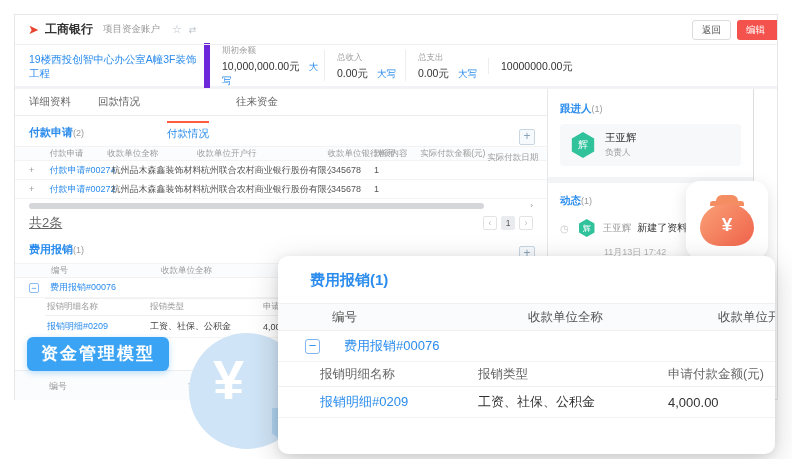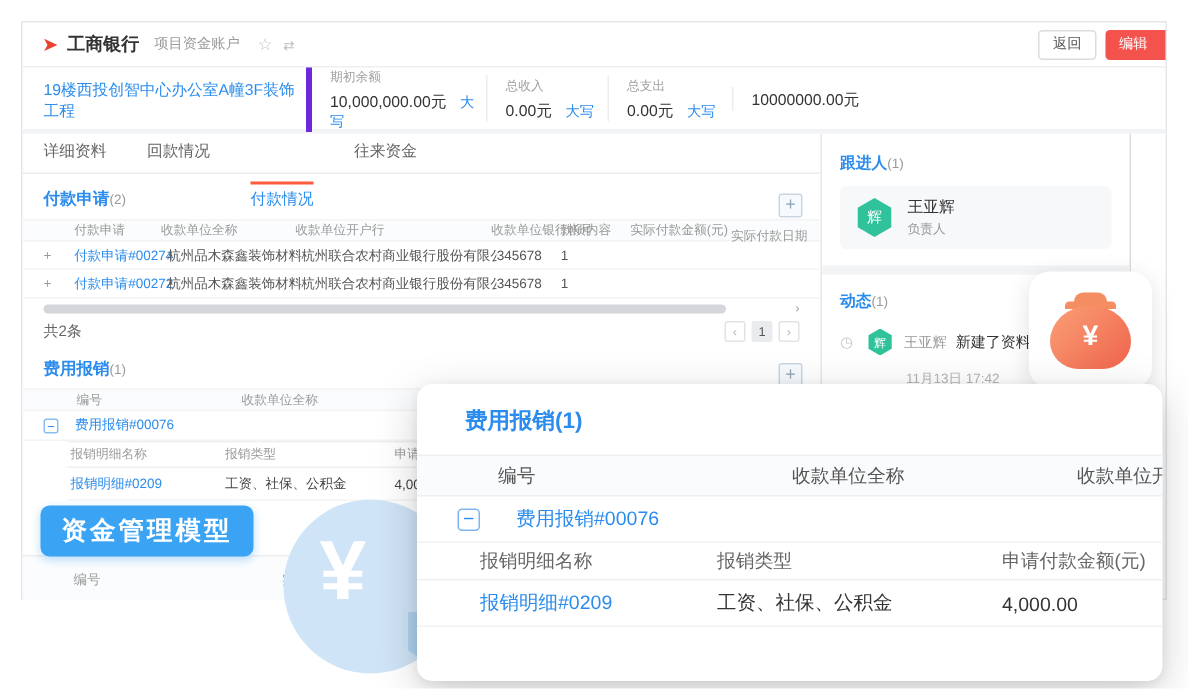--- a/index.html
+++ b/index.html
@@ -20,21 +20,21 @@
   .btn-edit { position:absolute; right:-10px; top:5px; height:20px; width:50px; background:#f4524d; border:none; border-radius:3px; font-size:9.5px; color:#fff; line-height:20px; text-align:left; padding-left:9px; }
 
   
   .summary { display:flex; height:41px; padding-left:14px; align-items:center; }
   .sfield { padding-top:2px; }
   .sfield .lb { font-size:8.5px; color:#a0a0a0; margin-bottom:3px; }
   .sfield .vl { font-size:10.5px; color:#333; }
   .sfield .vl.link { color:#2b8ced; }
   .daxie { font-size:9.5px; color:#2b8ced; margin-left:9px; }
   .sf1 { width:175px; }
-  .sf2 { width:120px; border-left:4px solid #6d28d9; padding-left:12px; }
+  .sf2 { width:120px; border-left:6px solid #6d28d9; padding-left:12px; }
   .sf3 { width:81px;  border-left:1px solid #ededed; padding-left:12px; }
   .sf4 { width:83px;  border-left:1px solid #ededed; padding-left:12px; }
   .sf5 { flex:1;      border-left:1px solid #ededed; padding-left:12px; }
   .band { height:3px; background:#f1f3f6; }
 
   
   .main-row { display:flex; height:311px; }
   .left-col { position:relative; width:533px; border-right:1px solid #e8e8e8; overflow:hidden; }
   .right-col { width:206px; border-right:1px solid #dddddd; padding:0 12px; }
 
@@ -56,21 +56,21 @@
   .lnk { color:#2b8ced; }
   .expcell { width:22px; color:#999; font-size:9px; }
   .p-id{width:62px;} .p-co{width:96px; overflow:hidden;} .p-bk{width:140px; overflow:hidden;} .p-ac{width:46px;} .p-ct{width:50px;} .p-am{width:72px;} .p-dt{width:64px;margin-top:8px;}
   .e-id{width:110px;} .e-co{width:124px;} .e-bk{width:96px;} .e-ac{flex:1;}
 
   .scrollbar { position:relative; margin:4px 14px 0; height:6px; }
   .scrollbar .thumb { position:absolute; left:0; top:0; height:6px; width:455px; background:#d4d6da; border-radius:3px; }
   .scrollbar .sb-arrow { position:absolute; right:0; top:-2px; font-size:8px; color:#999; }
 
   .totrow { display:flex; justify-content:space-between; align-items:center; margin:5px 14px 0; }
-  .tot { font-size:10px; color:#666; }
+  .tot { font-size:13px; color:#666;text-decoration:underline; }
   .pager { display:flex; gap:4px; }
   .pg { width:14px; height:14px; border:1px solid #e3e3e3; border-radius:2px; font-size:8.5px; color:#b5b5b5; text-align:center; line-height:12px; background:#fff; }
   .pg.cur { background:#e9ebee; border-color:#e9ebee; color:#555; }
 
   .collapse-sm { display:inline-block; width:10px; height:10px; border:1px solid #8cbdf2; border-radius:2px; color:#2b8ced; font-size:9px; line-height:8px; text-align:center; margin-right:11px; }
   .subtable { margin:0 14px 0 30px; }
   .sub-head, .sub-row { display:flex; padding-left:2px; align-items:center; }
   .sub-head { height:18px; font-size:8.5px; color:#9a9a9a; border-top:1px solid #f0f0f0; border-bottom:1px solid #f0f0f0; }
   .sub-row { height:22px; font-size:9px; color:#444; border-bottom:1px solid #f4f4f4; }
   .s-n{width:103px;} .s-t{width:113px;} .s-a{flex:1;}

